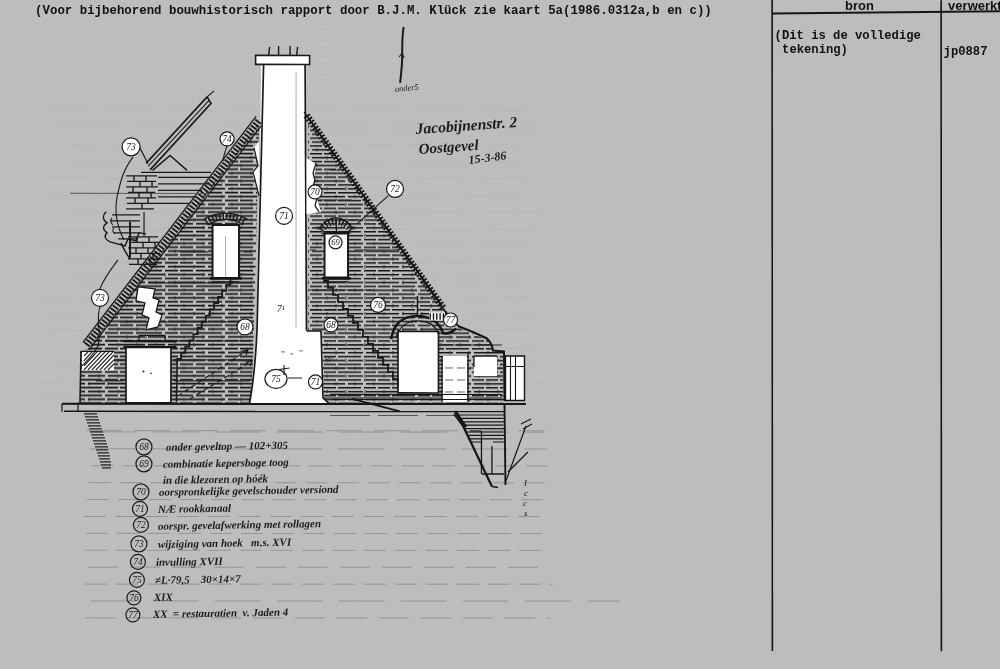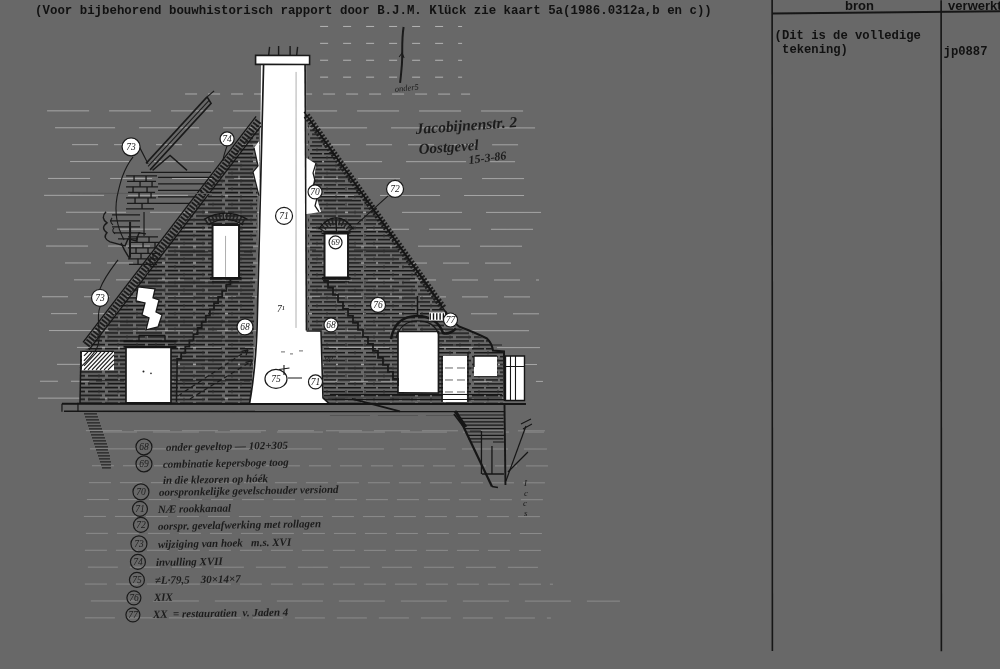--- a/index.html
+++ b/index.html
@@ -1,16 +1,16 @@
 <!DOCTYPE html>
 <html><head>
 <meta charset="utf-8">
 <style>
   html,body{margin:0;padding:0;background:#ffffff;}
-  #page{position:relative;width:1000px;height:669px;background:#ef4444;overflow:hidden;filter:grayscale(1);}
+  #page{position:relative;width:1000px;height:669px;background:#c4b5fd;overflow:hidden;filter:grayscale(1);}
   svg{position:absolute;left:0;top:0;}
   .mono{font-family:"Liberation Mono",monospace;font-weight:bold;fill:#111;}
   .sans{font-family:"Liberation Sans",sans-serif;fill:#111;}
   .hw{font-family:"Liberation Serif",serif;font-style:italic;fill:#1c1c1c;}
 </style>
 </head>
 <body>
 <div id="page">
 <svg width="1000" height="669" viewBox="0 0 1000 669">
 <defs>

